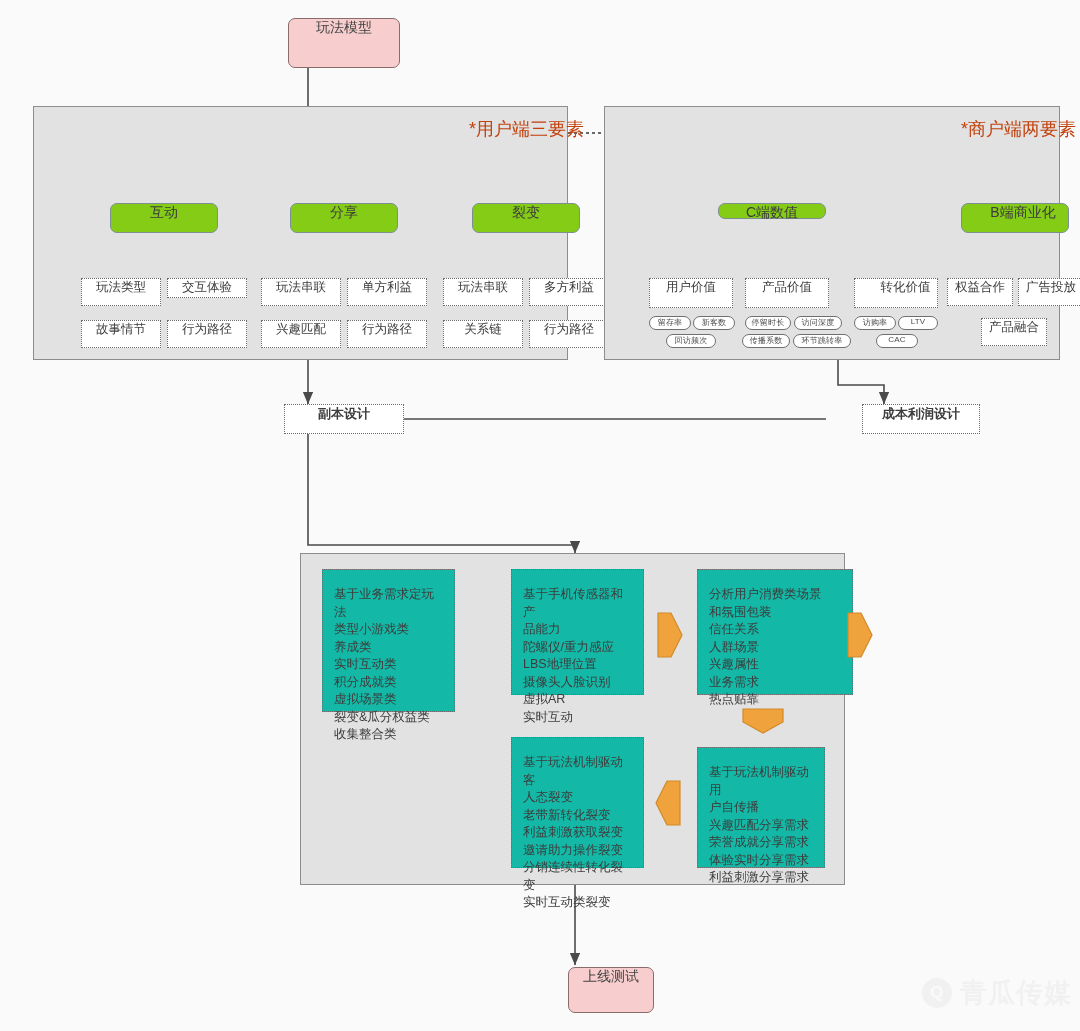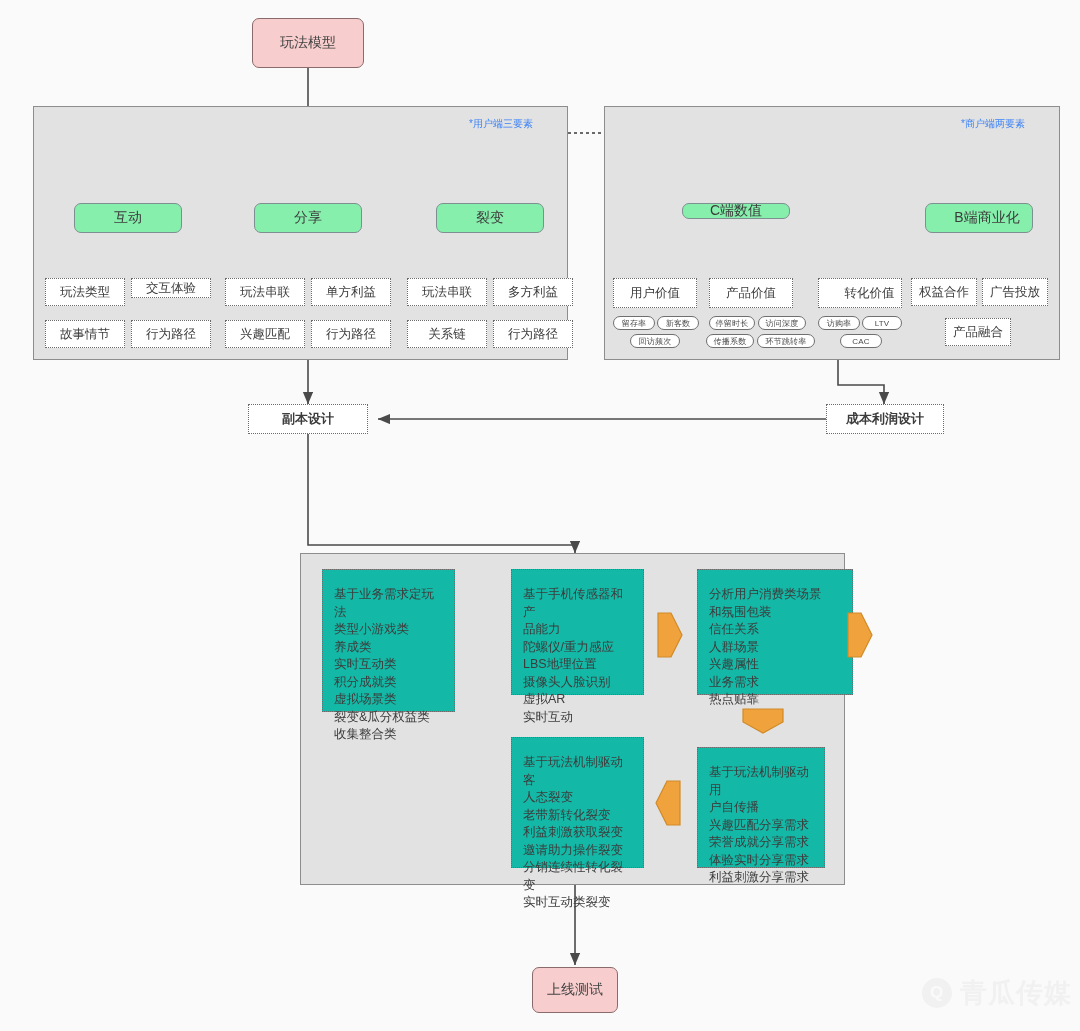--- a/index.html
+++ b/index.html
@@ -6,49 +6,49 @@
   body{
     width:1080px;height:1031px;
     background:#fafafa;
     font-family:"Liberation Sans","DejaVu Sans",sans-serif;
     position:relative;overflow:hidden;
     color:#3a3a3a;
   }
   #canvas{position:absolute;inset:0;}
   svg.wires{position:absolute;left:0;top:0;width:1080px;height:1031px;pointer-events:none;}
 
-  .node{position:absolute;box-sizing:border-box;display:flex;align-items:center;justify-content:center;text-align:center;}
+  .node{position:absolute;box-sizing:border-box;display:flex;align-items:flex-start;justify-content:center;text-align:center;margin-left:36px;}
 
   
   .pink{
     background:#f8cdcd;border:1.6px solid #8a6b6b;border-radius:7px;
     font-size:14px;color:#444;
   }
   
   .cyan{
-    background:#86efac;border:1.5px solid #7d8f90;border-radius:7px;
+    background:#84cc16;border:1.5px solid #7d8f90;border-radius:7px;
     font-size:14px;color:#3c3c3c;
   }
   
   .dotted{
     background:#ffffff;border:1.6px dotted #6b6b6b;
     font-size:12.5px;color:#3c3c3c;
   }
   
   .pill{
     background:#ffffff;border:1.2px solid #6f6f6f;border-radius:12px;
     font-size:8px;color:#4a4a4a;letter-spacing:.2px;
   }
   
   .panel{
     position:absolute;box-sizing:border-box;
     background:#e2e2e2;border:1.4px solid #8d8d8d;
   }
   .panel-label{
-    position:absolute;color:#3b82f6;font-size:10px;white-space:nowrap;
+    position:absolute;color:#c2410c;font-size:18px;white-space:nowrap;
   }
   
   .textbox{
     position:absolute;box-sizing:border-box;background:#14b8a6;
     border:1.7px dotted #6b6b6b;
     font-size:12.5px;line-height:17.5px;color:#3c3c3c;
     padding:16px 9px 16px 11px;white-space:pre-line;
   }
   .arrow-chev{position:absolute;}
   .watermark{

